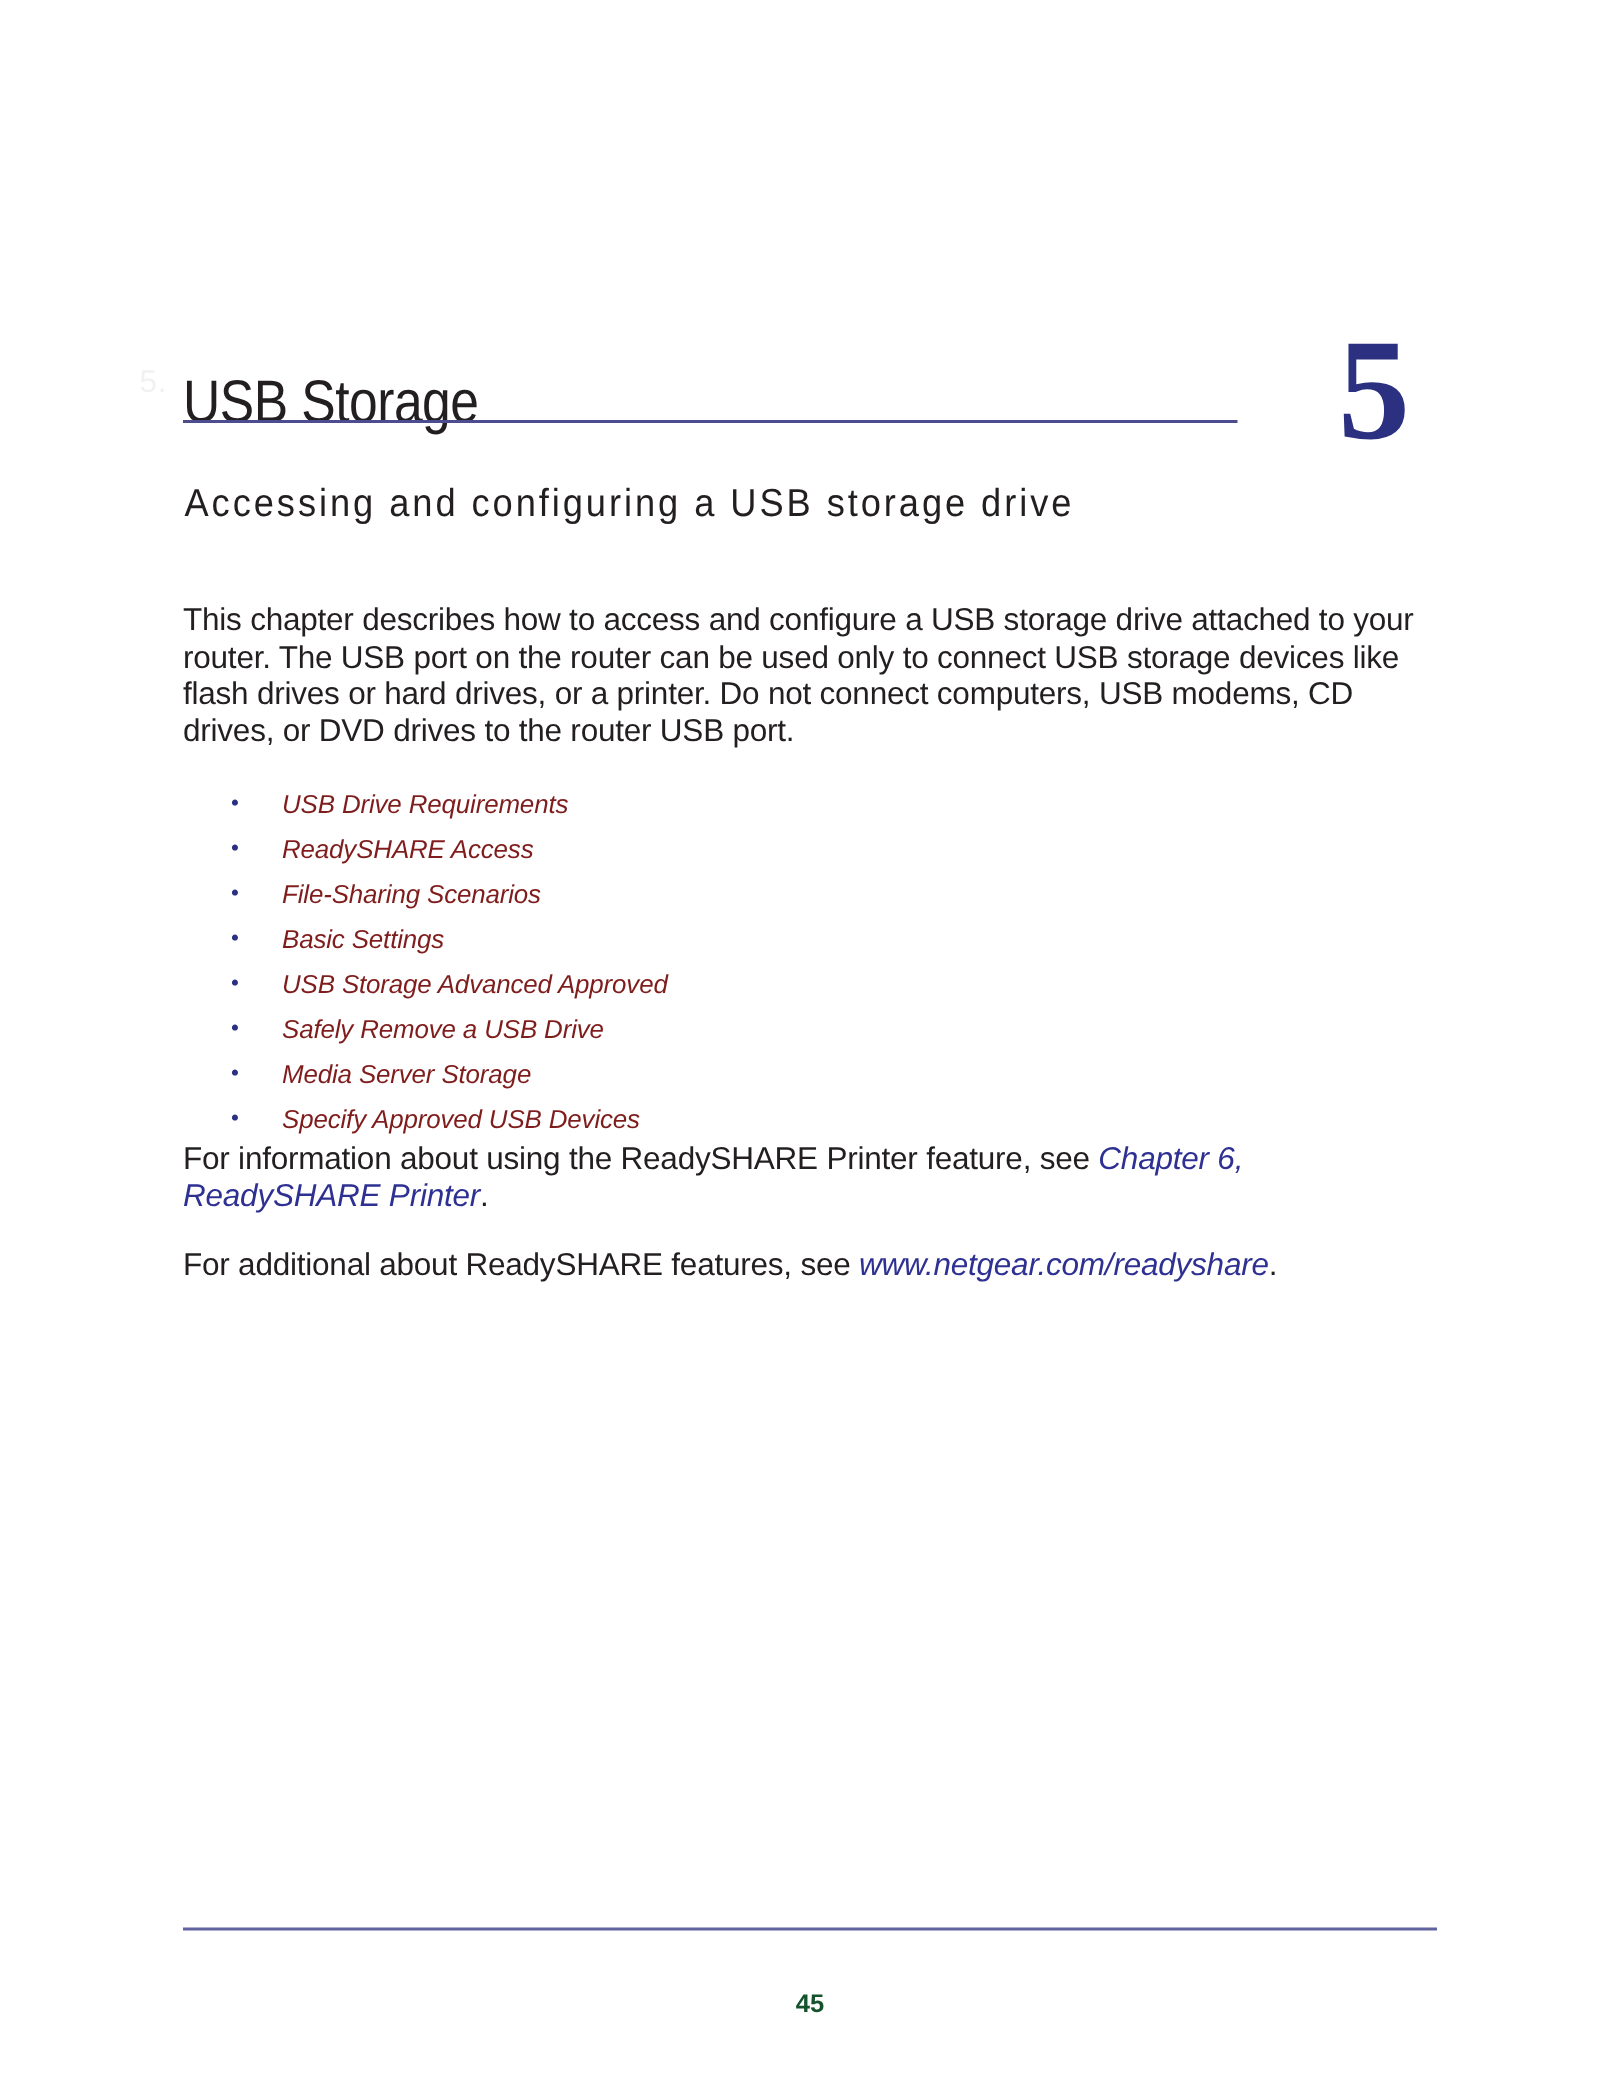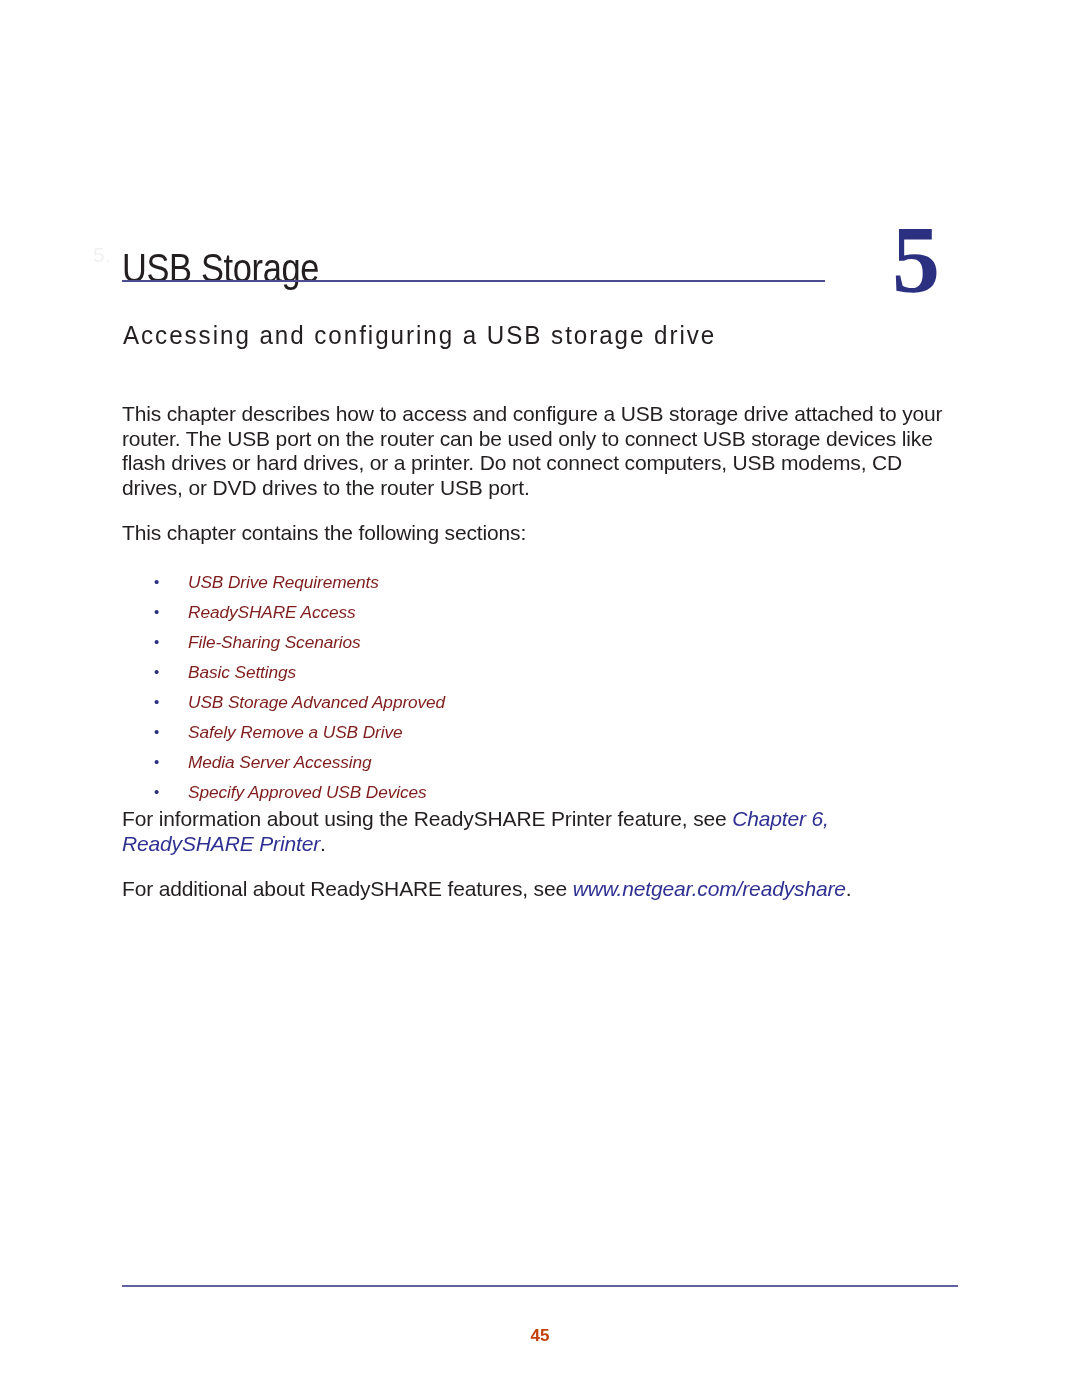--- a/index.html
+++ b/index.html
@@ -155,21 +155,21 @@
     background: #6163a0;
   }
   .page-number {
     position: absolute;
     left: 0;
     top: 1326px;
     width: 1080px;
     text-align: center;
     font-size: 17px;
     font-weight: 700;
-    color: #c2410c;
+    color: #14532d;
   }
 </style>
 </head>
 <body>
 
 <div class="page">
 
   <div class="chapter-header">
     <span class="watermark-num">5.</span>
 
@@ -179,21 +179,20 @@
 
     <h2 class="chapter-subtitle">Accessing and configuring a USB storage drive</h2>
 
     <div class="chapter-number">5</div>
   </div>
 
   <div class="body-block">
 
     <p class="para">This chapter describes how to access and configure a USB storage drive attached to your router. The USB port on the router can be used only to connect USB storage devices like flash drives or hard drives, or a printer. Do not connect computers, USB modems, CD drives, or DVD drives to the router USB port.</p>
 
-    <p class="para">This chapter contains the following sections:</p>
 
     <ul class="toc-list">
       <li class="toc-item">
         <span class="toc-bullet">•</span>
         <span class="toc-link">USB Drive Requirements</span>
       </li>
       <li class="toc-item">
         <span class="toc-bullet">•</span>
         <span class="toc-link">ReadySHARE Access</span>
       </li>
@@ -208,21 +207,21 @@
       <li class="toc-item">
         <span class="toc-bullet">•</span>
         <span class="toc-link">USB Storage Advanced Approved</span>
       </li>
       <li class="toc-item">
         <span class="toc-bullet">•</span>
         <span class="toc-link">Safely Remove a USB Drive</span>
       </li>
       <li class="toc-item">
         <span class="toc-bullet">•</span>
-        <span class="toc-link">Media Server Accessing</span>
+        <span class="toc-link">Media Server Storage</span>
       </li>
       <li class="toc-item">
         <span class="toc-bullet">•</span>
         <span class="toc-link">Specify Approved USB Devices</span>
       </li>
     </ul>
 
     <p class="para para-links">
       <span>For information about using the ReadySHARE Printer feature, see </span><span class="inline-link">Chapter 6, ReadySHARE Printer</span><span>.</span>
     </p>

